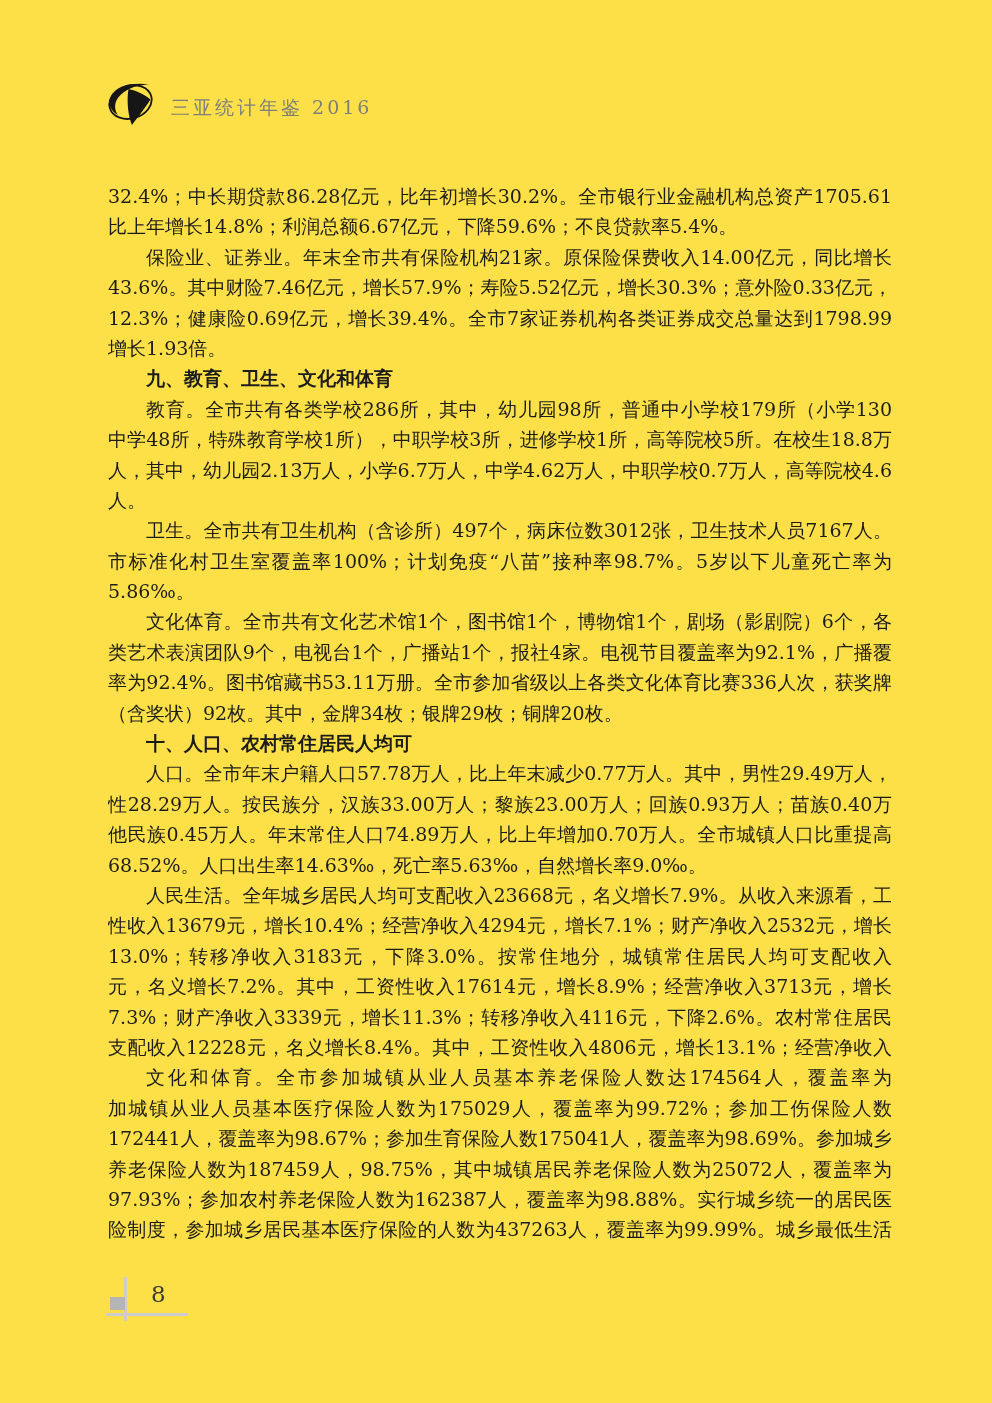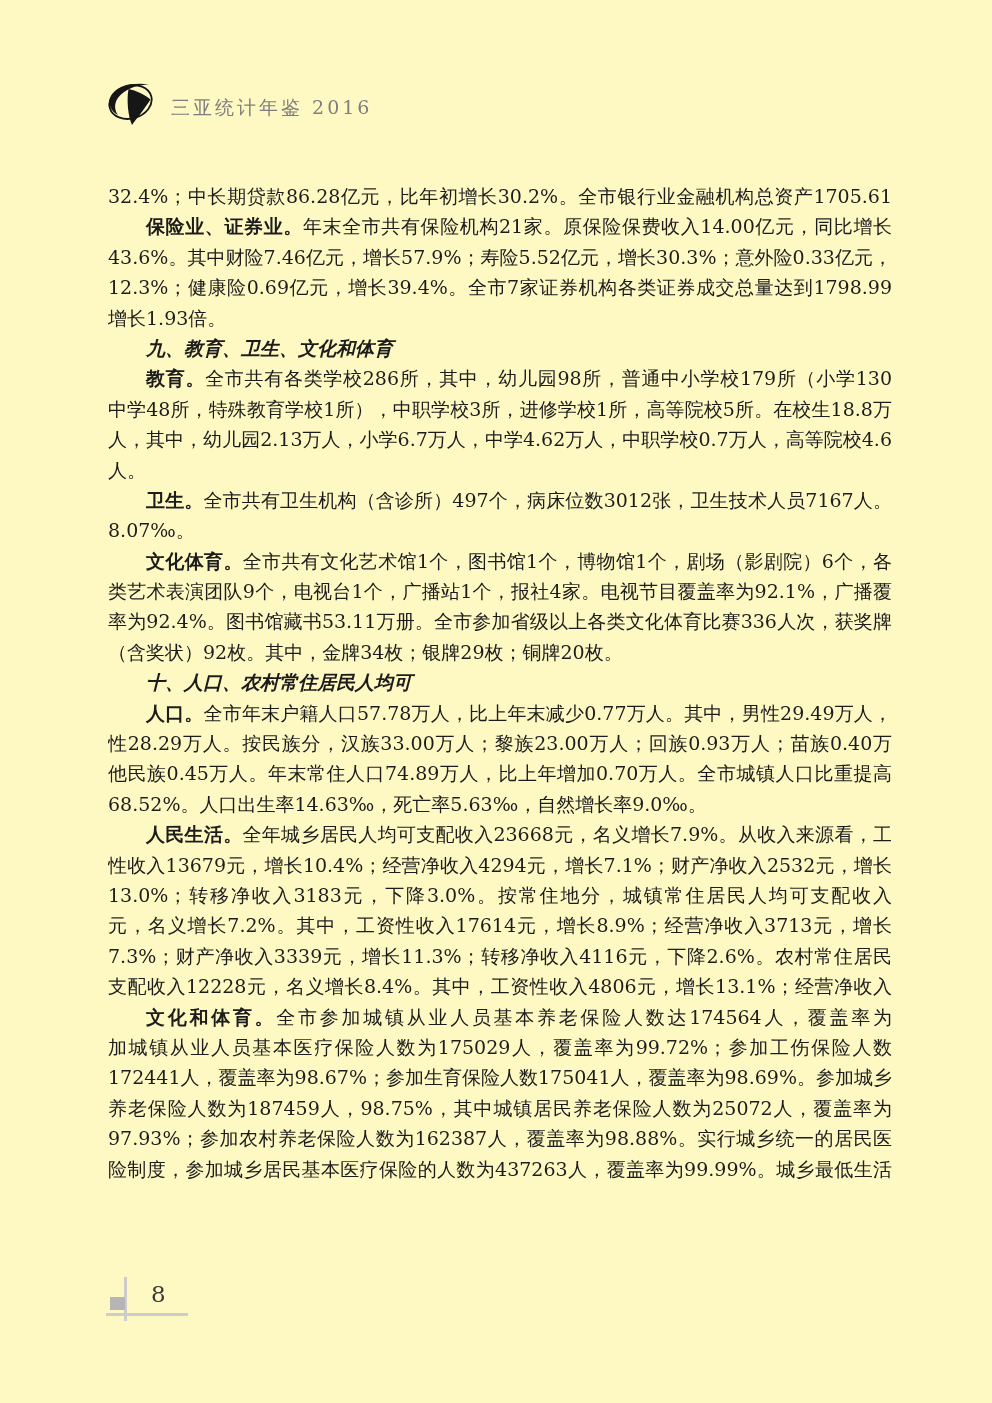--- a/index.html
+++ b/index.html
@@ -1,20 +1,20 @@
 <!DOCTYPE html>
 <html><head>
 <meta charset="utf-8">
 <style>
   html, body { margin: 0; padding: 0; background: #ffffff; }
   .page {
     position: relative;
     width: 992px;
     height: 1403px;
-    background: #fef9c3;
+    background: #fde047;
     font-family: "DejaVu Serif", "Liberation Serif", serif;
     color: #1c1c1c;
     overflow: hidden;
   }
   
   .logo {
     position: absolute;
     left: 107px;
     top: 80px;
     width: 47px;
@@ -39,22 +39,22 @@
     line-height: 30.4px;
   }
   .line {
     height: 30.4px;
     overflow: hidden;
     text-align: justify;
     text-justify: inter-character;
   }
   .line.fill { text-align-last: justify; }
   .line.indent { text-indent: 2em; }
-  .line.heading { font-weight: 700; font-style: italic; }
-  .lead { font-weight: 700; }
+  .line.heading { font-weight: 700; }
+  .lead { font-weight: 400; }
   
   .footer-vrule {
     position: absolute;
     left: 124px;
     top: 1277px;
     width: 3px;
     height: 44px;
     background: #cccccc;
   }
   .footer-hrule {
@@ -90,31 +90,33 @@
     <ellipse cx="23.5" cy="22" rx="21.5" ry="16.5" transform="rotate(-16 23.5 22)" fill="none" stroke="#161616" stroke-width="1.8"></ellipse>
     <path d="M 42,4.5 C 26,1.5 8,6.5 3.5,17 C 0.5,24 4,31.5 11,35
              C 6.5,29 7,21 14,14.5 C 21,8 32,4.5 42,4.5 Z" fill="#161616"></path>
     <path d="M 21.5,9 C 29,10.5 38,14.5 43.5,19.5 C 36,31 29,39.5 25,45
              C 21,36 19.5,20 21.5,9 Z" fill="#161616"></path>
   </svg>
   <div class="header-title">三亚统计年鉴 2016</div>
 
   <div class="body-text">
       <div class="line fill">32.4%；中长期贷款86.28亿元，比年初增长30.2%。全市银行业金融机构总资产1705.61亿元，</div>
+      <div class="line">比上年增长14.8%；利润总额6.67亿元，下降59.6%；不良贷款率5.4%。</div>
       <div class="line fill indent"><span class="lead">保险业、证券业。</span>年末全市共有保险机构21家。原保险保费收入14.00亿元，同比增长</div>
       <div class="line fill">43.6%。其中财险7.46亿元，增长57.9%；寿险5.52亿元，增长30.3%；意外险0.33亿元，增长</div>
       <div class="line fill">12.3%；健康险0.69亿元，增长39.4%。全市7家证券机构各类证券成交总量达到1798.99亿元，</div>
       <div class="line">增长1.93倍。</div>
       <div class="line heading indent">九、教育、卫生、文化和体育</div>
       <div class="line fill indent"><span class="lead">教育。</span>全市共有各类学校286所，其中，幼儿园98所，普通中小学校179所（小学130所，</div>
       <div class="line fill">中学48所，特殊教育学校1所），中职学校3所，进修学校1所，高等院校5所。在校生18.8万</div>
       <div class="line fill">人，其中，幼儿园2.13万人，小学6.7万人，中学4.62万人，中职学校0.7万人，高等院校4.6万</div>
       <div class="line">人。</div>
       <div class="line fill indent"><span class="lead">卫生。</span>全市共有卫生机构（含诊所）497个，病床位数3012张，卫生技术人员7167人。全</div>
-      <div class="line">8.07‰。</div>
+      <div class="line fill">市标准化村卫生室覆盖率100%；计划免疫“八苗”接种率98.7%。5岁以下儿童死亡率为</div>
+      <div class="line">5.86‰。</div>
       <div class="line fill indent"><span class="lead">文化体育。</span>全市共有文化艺术馆1个，图书馆1个，博物馆1个，剧场（影剧院）6个，各</div>
       <div class="line fill">类艺术表演团队9个，电视台1个，广播站1个，报社4家。电视节目覆盖率为92.1%，广播覆盖</div>
       <div class="line fill">率为92.4%。图书馆藏书53.11万册。全市参加省级以上各类文化体育比赛336人次，获奖牌</div>
       <div class="line">（含奖状）92枚。其中，金牌34枚；银牌29枚；铜牌20枚。</div>
       <div class="line heading indent">十、人口、农村常住居民人均可</div>
       <div class="line fill indent"><span class="lead">人口。</span>全市年末户籍人口57.78万人，比上年末减少0.77万人。其中，男性29.49万人，女</div>
       <div class="line fill">性28.29万人。按民族分，汉族33.00万人；黎族23.00万人；回族0.93万人；苗族0.40万人；其</div>
       <div class="line fill">他民族0.45万人。年末常住人口74.89万人，比上年增加0.70万人。全市城镇人口比重提高到</div>
       <div class="line">68.52%。人口出生率14.63‰，死亡率5.63‰，自然增长率9.0‰。</div>
       <div class="line fill indent"><span class="lead">人民生活。</span>全年城乡居民人均可支配收入23668元，名义增长7.9%。从收入来源看，工资</div>

